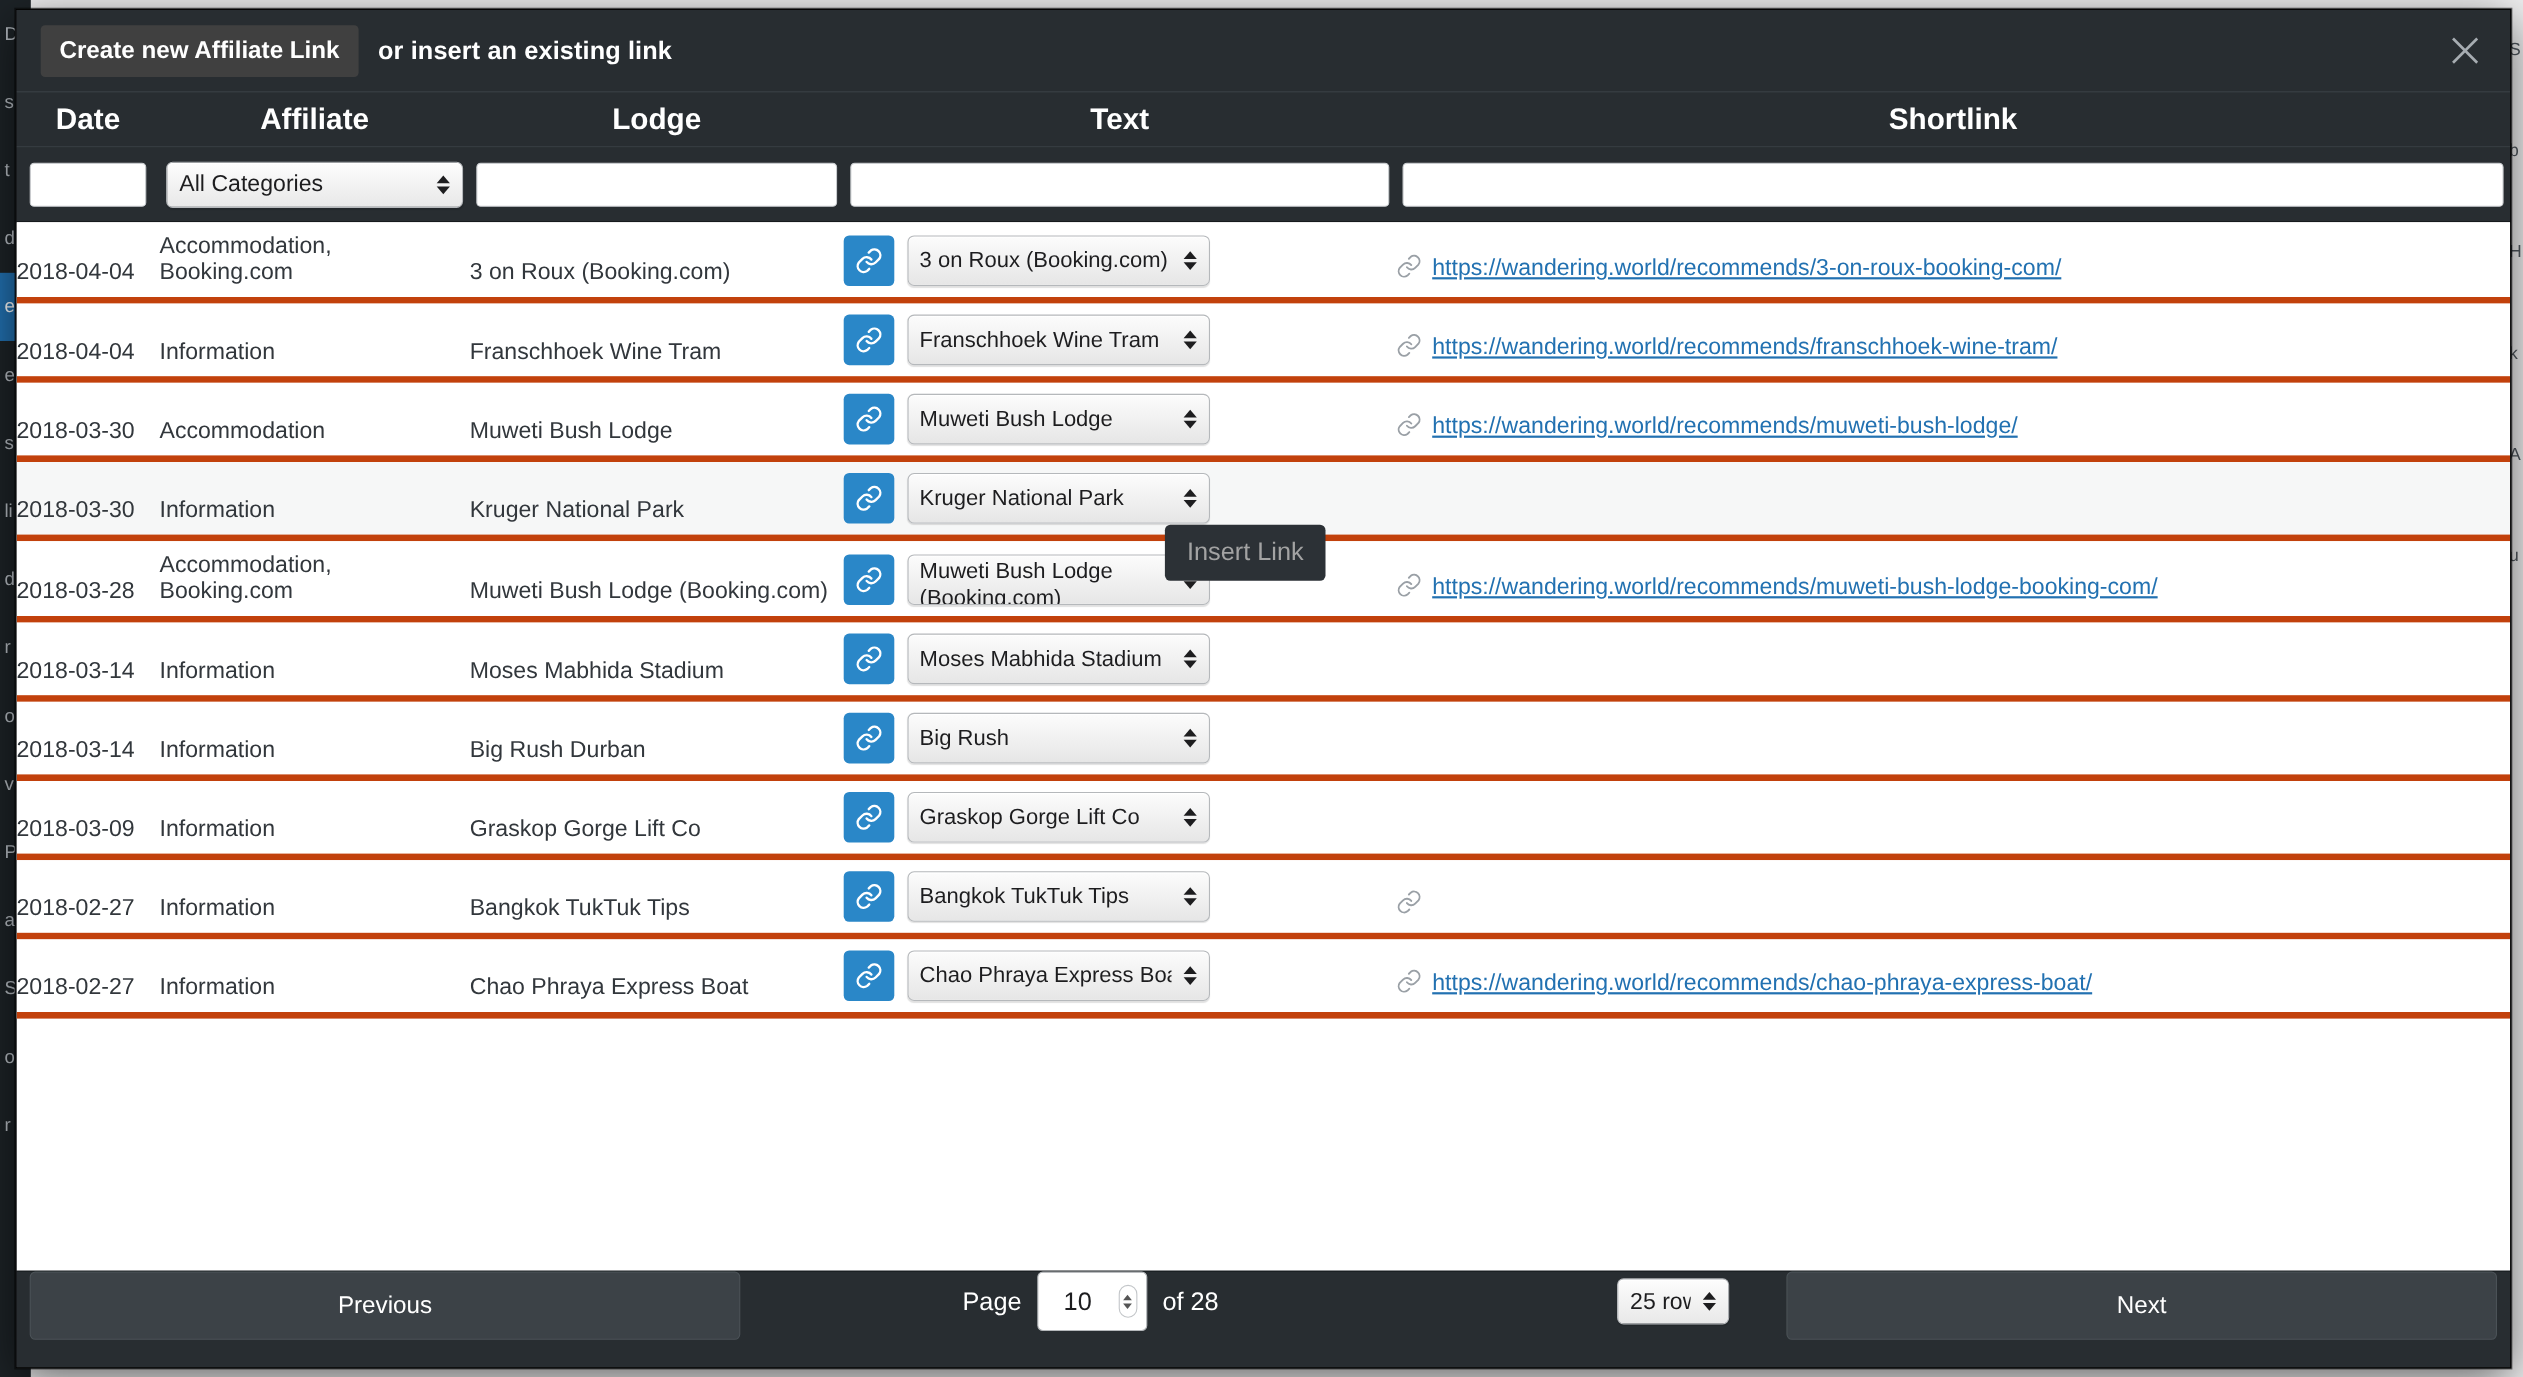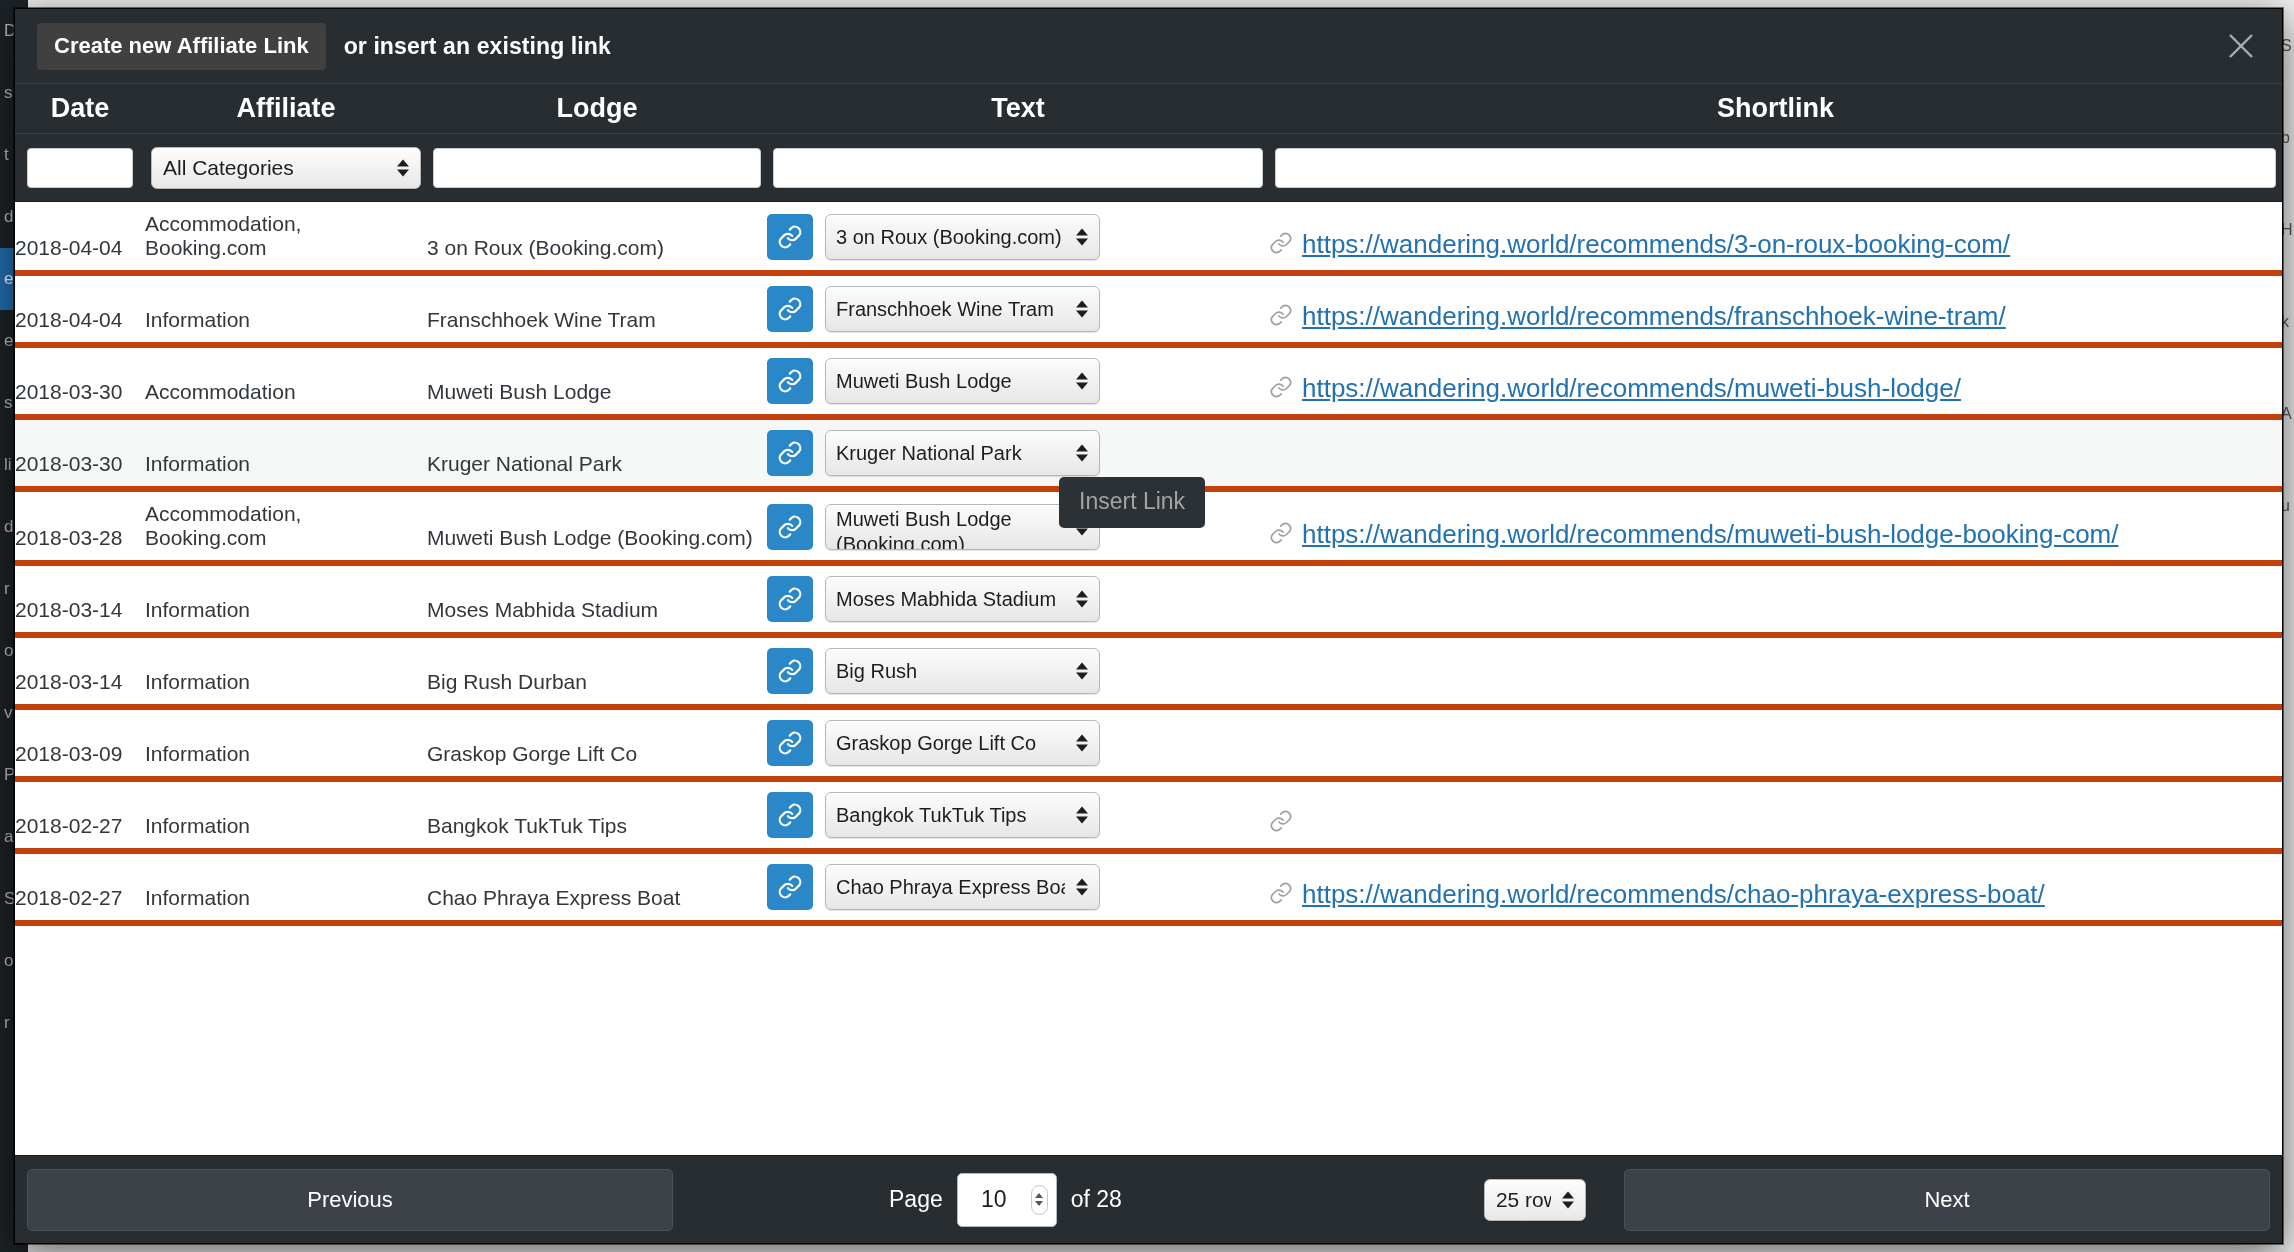--- a/index.html
+++ b/index.html
@@ -186,34 +186,34 @@
     overflow: hidden;
   }
   .txt-select.two-line {
     white-space: normal;
     line-height: 25px;
     padding-top: 2px;
   }
   .short-link {
     color: #2271b1;
     text-decoration: underline;
-    font-size: 26px;
+    font-size: 21px;
     line-height: 30px;
     word-break: break-all;
     display: inline;
   }
   .chain-gray { flex: 0 0 auto; margin-right: 9px; align-self: flex-start; margin-top: 3px; }
 
   
   #footer {
     height: 88px; flex: 0 0 88px;
     background: #282d31;
-    display: flex; align-items: center;
+    display: flex; align-items: flex-start;
     padding: 0 12px;
-    gap: 16px;
+    gap: 2px;
     border-top: 1px solid #15191c;
   }
   .pg-btn {
     background: #3c4247;
     border: 1px solid #4b5257;
     border-radius: 5px;
     color: #fff;
     font-size: 22px;
     height: 62px;
     display: flex; align-items: center; justify-content: center;

